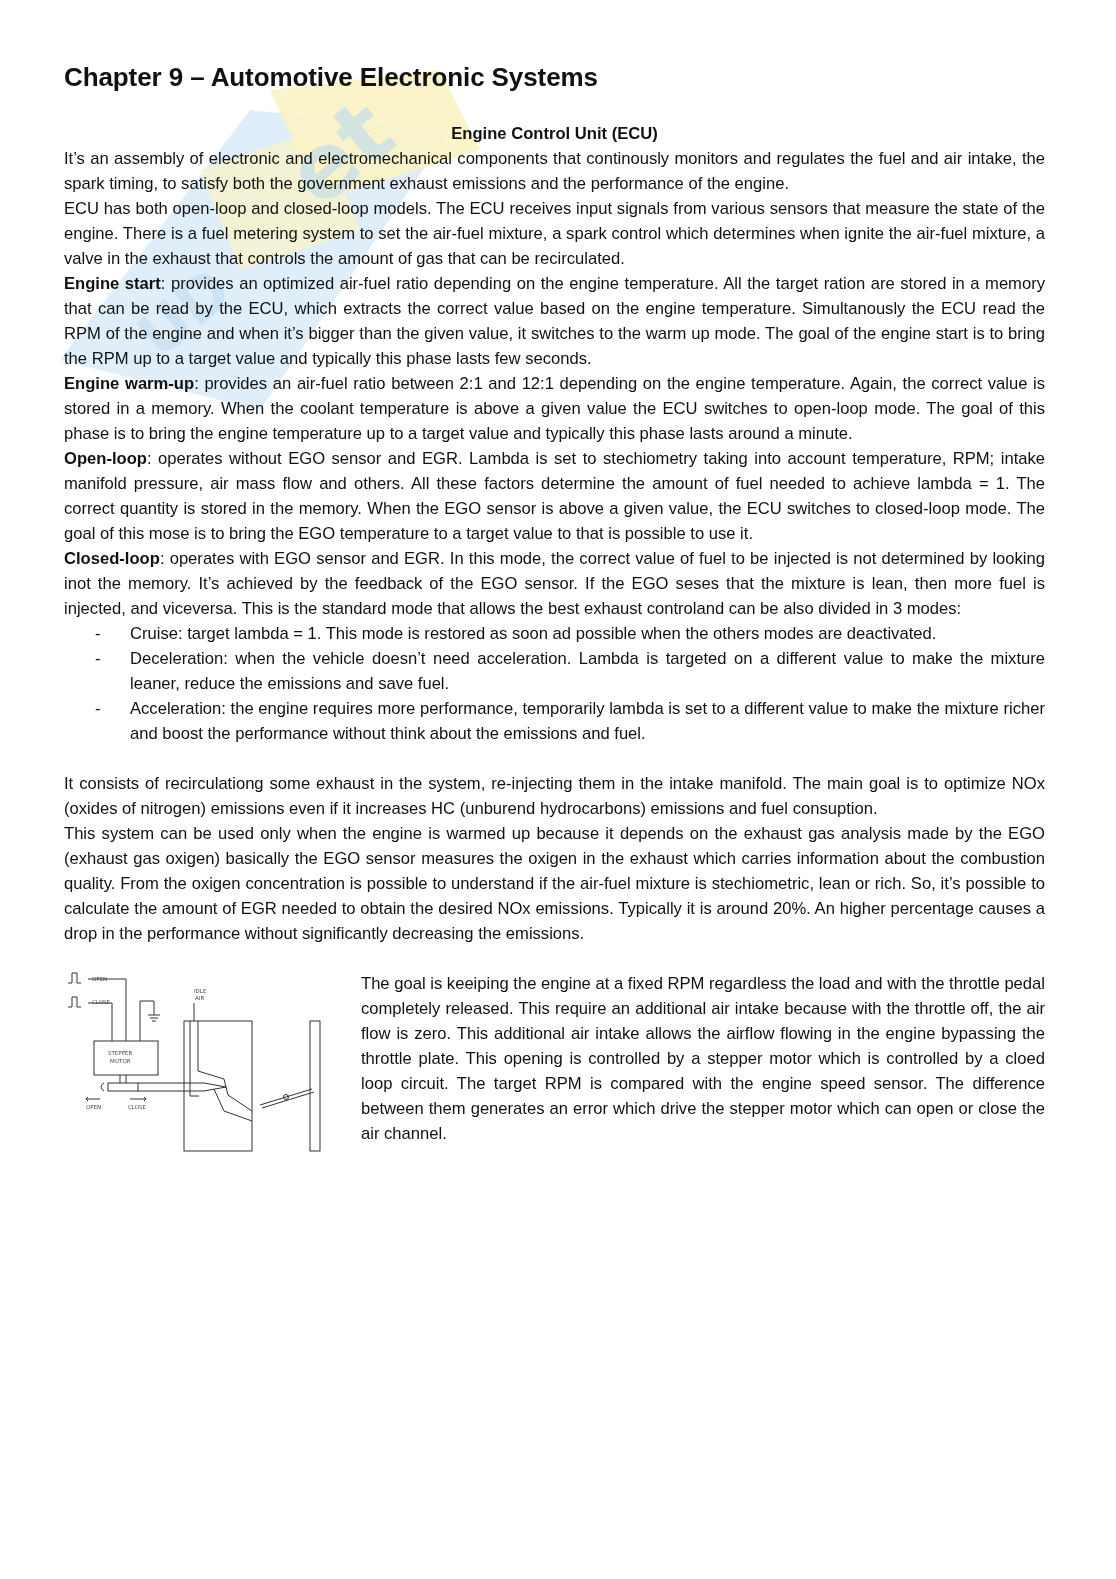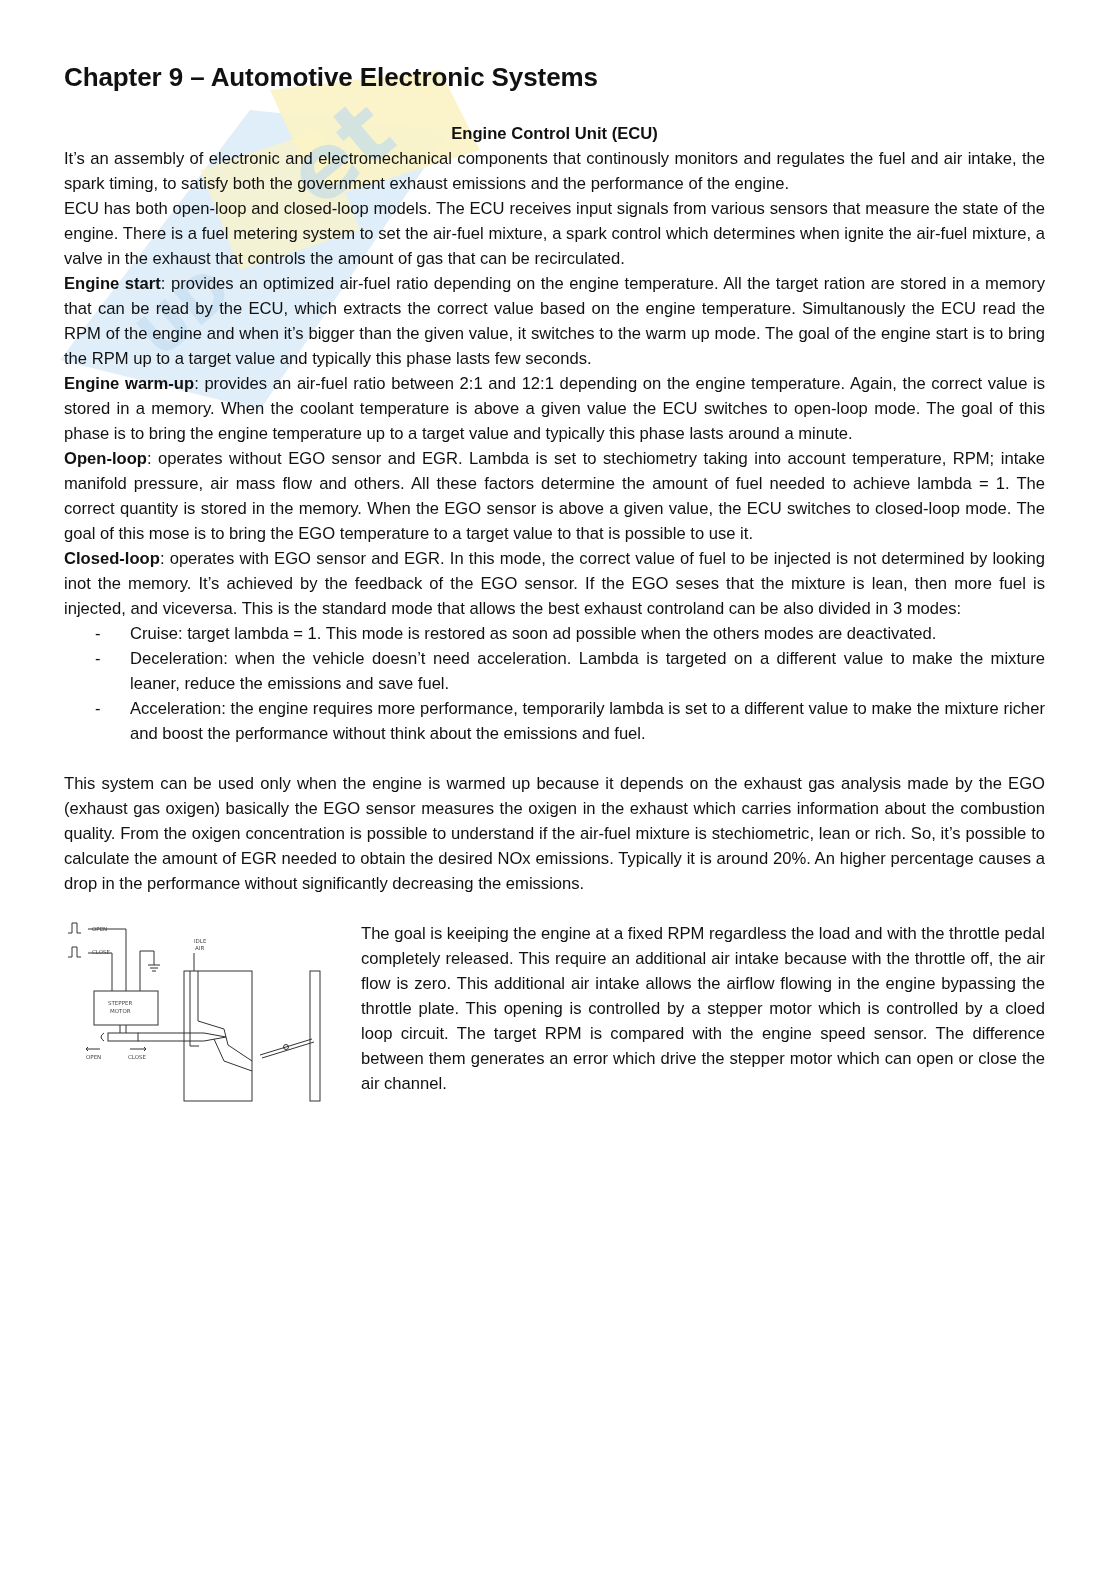--- a/index.html
+++ b/index.html
@@ -47,20 +47,21 @@
     <ul class="modes">
       <li><span class="dash">-</span><span>Cruise: target lambda = 1. This mode is restored as soon ad possible when the others modes are deactivated.</span></li>
       <li><span class="dash">-</span><span>Deceleration: when the vehicle doesn’t need acceleration. Lambda is targeted on a different value to make the mixture leaner, reduce the emissions and save fuel.</span></li>
       <li><span class="dash">-</span><span>Acceleration: the engine requires more performance, temporarily lambda is set to a different value to make the mixture richer and boost the performance without think about the emissions and fuel.</span></li>
     </ul>
   </section>
 
   <div class="gap"></div>
 
   <section>
+    <p>It consists of recirculationg some exhaust in the system, re-injecting them in the intake manifold. The main goal is to optimize NOx (oxides of nitrogen) emissions even if it increases HC (unburend hydrocarbons) emissions and fuel consuption.</p>
     <p>This system can be used only when the engine is warmed up because it depends on the exhaust gas analysis made by the EGO (exhaust gas oxigen)  basically the EGO sensor measures the oxigen in the exhaust which carries information about the combustion quality. From the oxigen concentration is possible to understand if the air-fuel mixture is stechiometric, lean or rich. So, it’s possible to calculate the amount of EGR needed to obtain the desired NOx emissions. Typically it is around 20%. An higher percentage causes a drop in the performance without significantly decreasing the emissions.</p>
   </section>
 
   <div class="gap"></div>
 
   <section>
     <div class="idle">
       <div class="idle-figure">
         <svg width="260" height="185" viewBox="0 0 260 185" font-family="DejaVu Sans, sans-serif" font-size="5.5" fill="none" stroke="#333" stroke-width="1">
 

